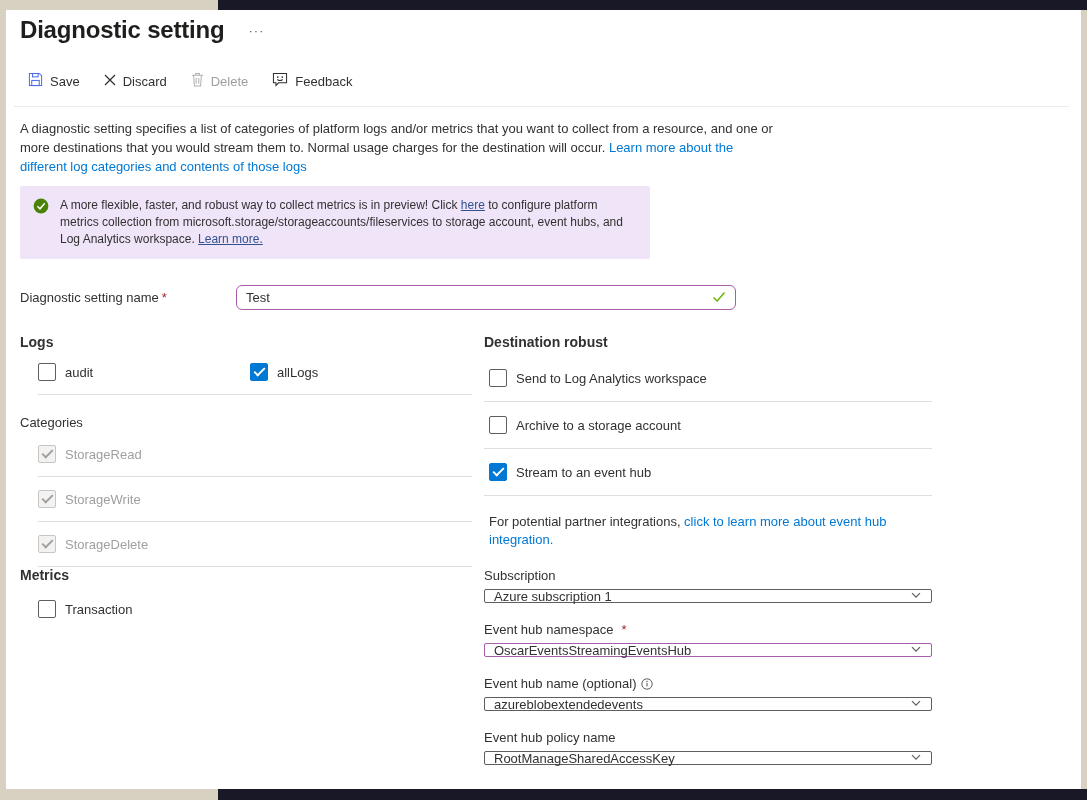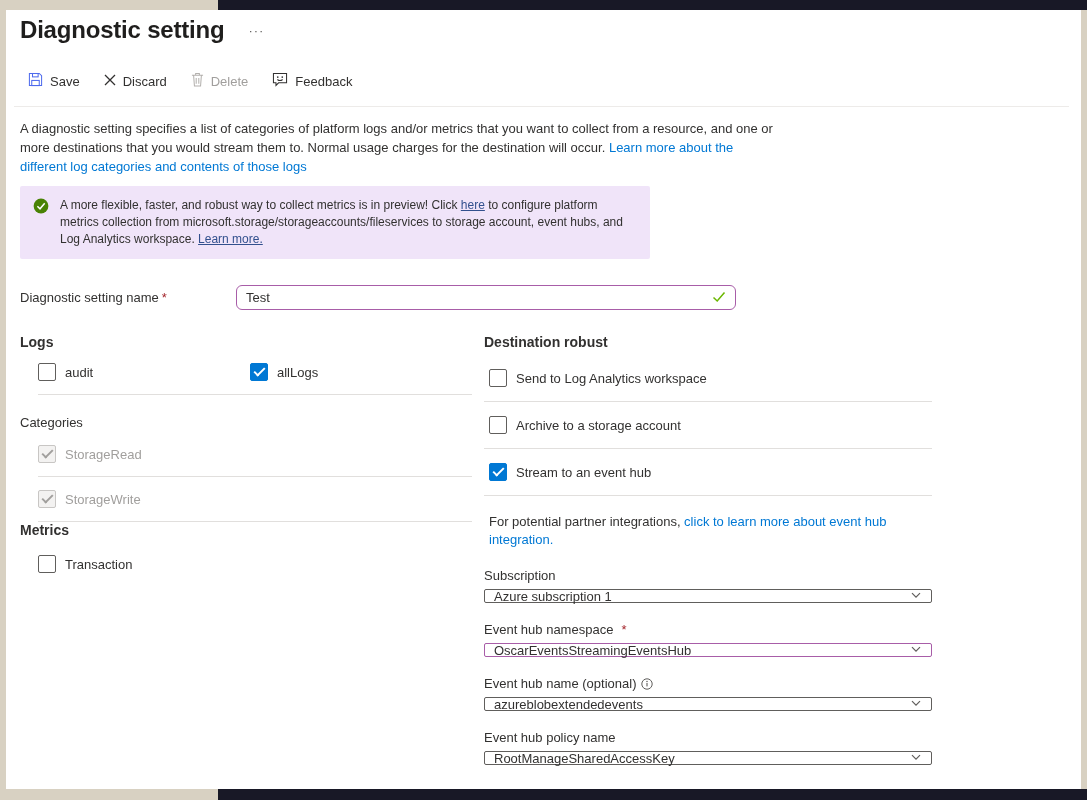--- a/index.html
+++ b/index.html
@@ -220,20 +220,26 @@
                 <span class="cb checked"></span>
                 <span class="cb-label">StorageRead</span>
               </div>
             </div>
             <div class="cat-row">
               <div class="check-item disabled">
                 <span class="cb checked"></span>
                 <span class="cb-label">StorageWrite</span>
               </div>
             </div>
+            <div class="cat-row">
+              <div class="check-item disabled">
+                <span class="cb checked"></span>
+                <span class="cb-label">StorageDelete</span>
+              </div>
+            </div>
           </div>
 
           <h2 class="section metrics-heading">Metrics</h2>
           <div class="metrics-row">
             <div class="check-item">
               <span class="cb"></span>
               <span class="cb-label">Transaction</span>
             </div>
           </div>
         </div>

